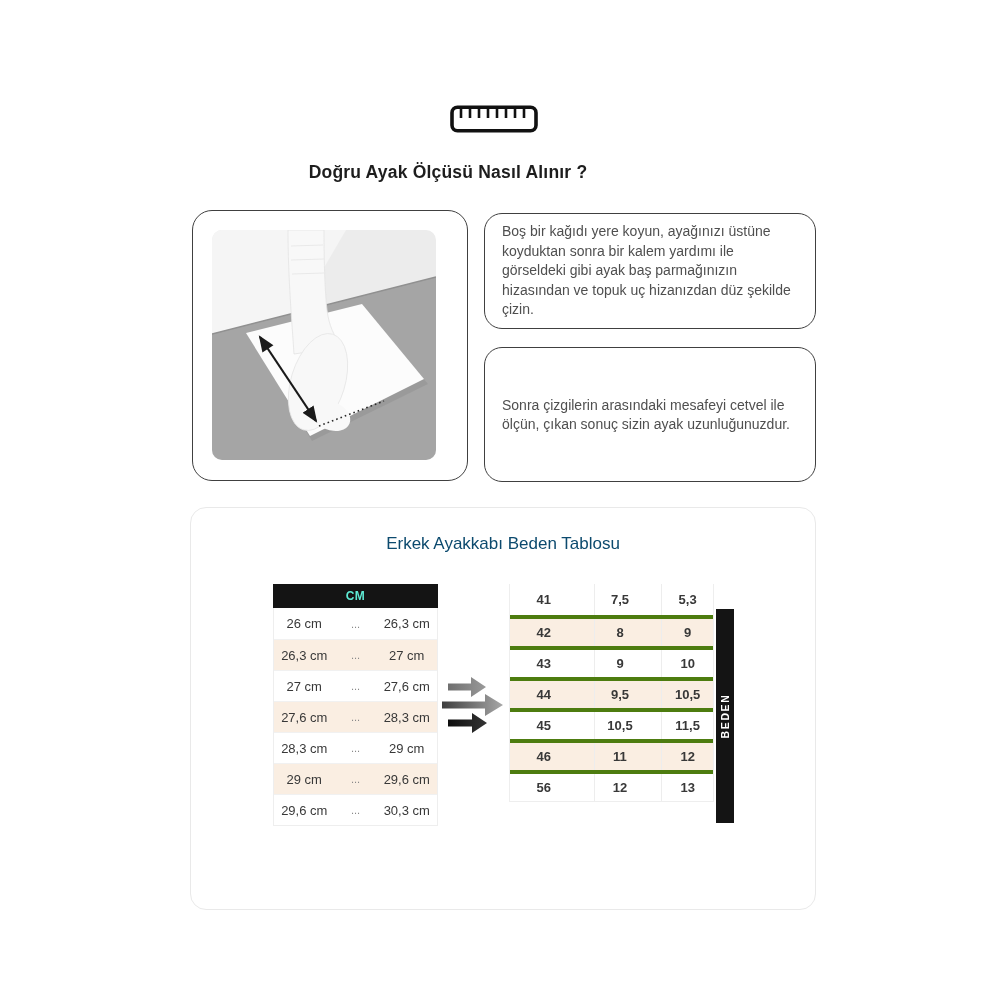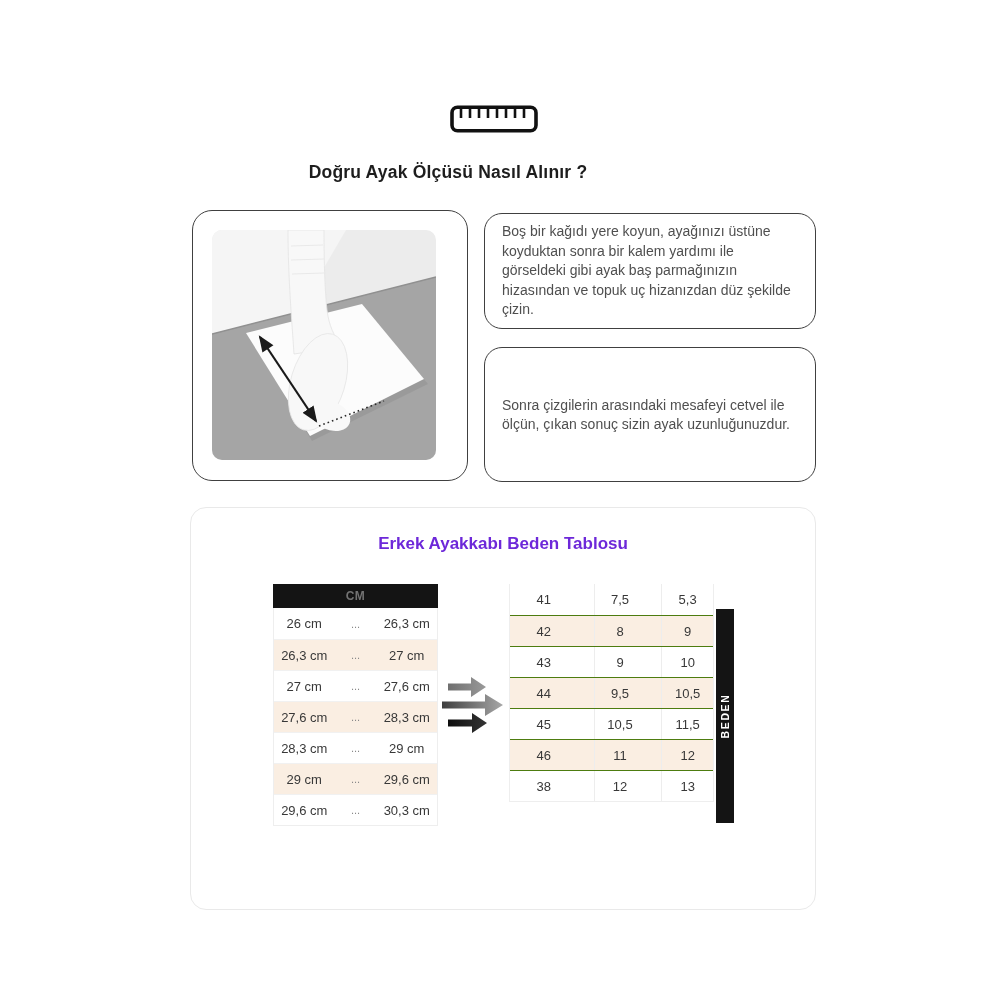--- a/index.html
+++ b/index.html
@@ -19,42 +19,42 @@
     border-radius:10px; overflow:hidden; }
   .step-card-1 { left:484px; top:213px; width:332px; height:116px; border-radius:18px; }
   .step-card-2 { left:484px; top:347px; width:332px; height:135px; border-radius:18px; }
   .step-card-1 p, .step-card-2 p { position:absolute; left:17px; right:15px; top:50%;
     transform:translateY(-50%); font-size:14px; line-height:19.5px; color:#4f4f4f; }
 
   
   .chart-card { left:190px; top:507px; width:626px; height:403px; border-radius:16px;
     border:1px solid #e9e9e9; }
   .chart-title { position:absolute; left:0; top:26px; width:100%; text-align:center;
-    font-size:17px; font-weight:bold; color:#6d28d9; }
-
-  .t-header { height:24px; background:#141414; color:#737373; font-size:12px; font-weight:bold;
+    font-size:17px; font-weight:normal; color:#0c4a6e; }
+
+  .t-header { height:24px; background:#141414; color:#5eead4; font-size:12px; font-weight:bold;
     display:flex; align-items:center; justify-content:center; letter-spacing:.4px; }
 
   .cm-table { position:absolute; left:82px; top:76px; width:165px; }
   .cm-body { border:1px solid #eeeeee; border-top:none; }
   .cm-row { display:grid; grid-template-columns:1fr 26px 1fr; height:31px; align-items:center;
     font-size:13px; color:#383838; background:#ffffff;gap:8px; }
   .cm-row:nth-child(even) { background:#faeee2; }
   .cm-row + .cm-row { border-top:1px solid #f1f1f1; }
   .cm-row span { text-align:center; }
   .cm-row .dots { color:#8a8a8a; font-size:11px; }
 
   .size-table { position:absolute; left:318px; top:76px; width:205px; }
   .size-header { display:grid; grid-template-columns:1fr 1fr 1fr; height:24px; background:#141414; }
   .size-header .hcell { display:flex; align-items:center; justify-content:center; color:#fff;
     font-size:12px; font-weight:bold; letter-spacing:.3px; }
-  .size-body { border:1px solid #eeeeee; border-top:none; }
+  .size-body { border:1px solid #eeeeee; border-top:none;font-weight:bold; }
   .size-row { display:grid; grid-template-columns:1fr 1fr 1fr; height:31px; background:#ffffff; }
   .size-row:nth-child(even) { background:#faeee2; }
-  .size-row + .size-row { border-top:1px solid #4d7c0f; }
+  .size-row + .size-row { border-top:4px solid #4d7c0f; }
   .size-row .cell { display:flex; align-items:center; justify-content:center;
     font-size:13px; color:#383838; }
   .size-row .cell + .cell { border-left:1px solid #ededed;margin-left:16px; }
 
   .beden-bar { position:absolute; left:525px; top:101px; width:18px; height:214px;
     background:#141414; display:flex; align-items:center; justify-content:center; }
   .beden-bar span { transform:rotate(-90deg); color:#ffffff; font-size:10.5px; font-weight:bold;
     letter-spacing:1.6px; white-space:nowrap; }
 
   .arrows-wrap { position:absolute; left:251px; top:165px; width:64px; height:62px; }
@@ -216,21 +216,21 @@
           <div class="cell">45</div>
           <div class="cell">10,5</div>
           <div class="cell">11,5</div>
         </div>
         <div class="size-row">
           <div class="cell">46</div>
           <div class="cell">11</div>
           <div class="cell">12</div>
         </div>
         <div class="size-row">
-          <div class="cell">38</div>
+          <div class="cell">56</div>
           <div class="cell">12</div>
           <div class="cell">13</div>
         </div>
       </div>
     </div>
 
     <div class="beden-bar">
       <span>BEDEN</span>
     </div>
   </div>

